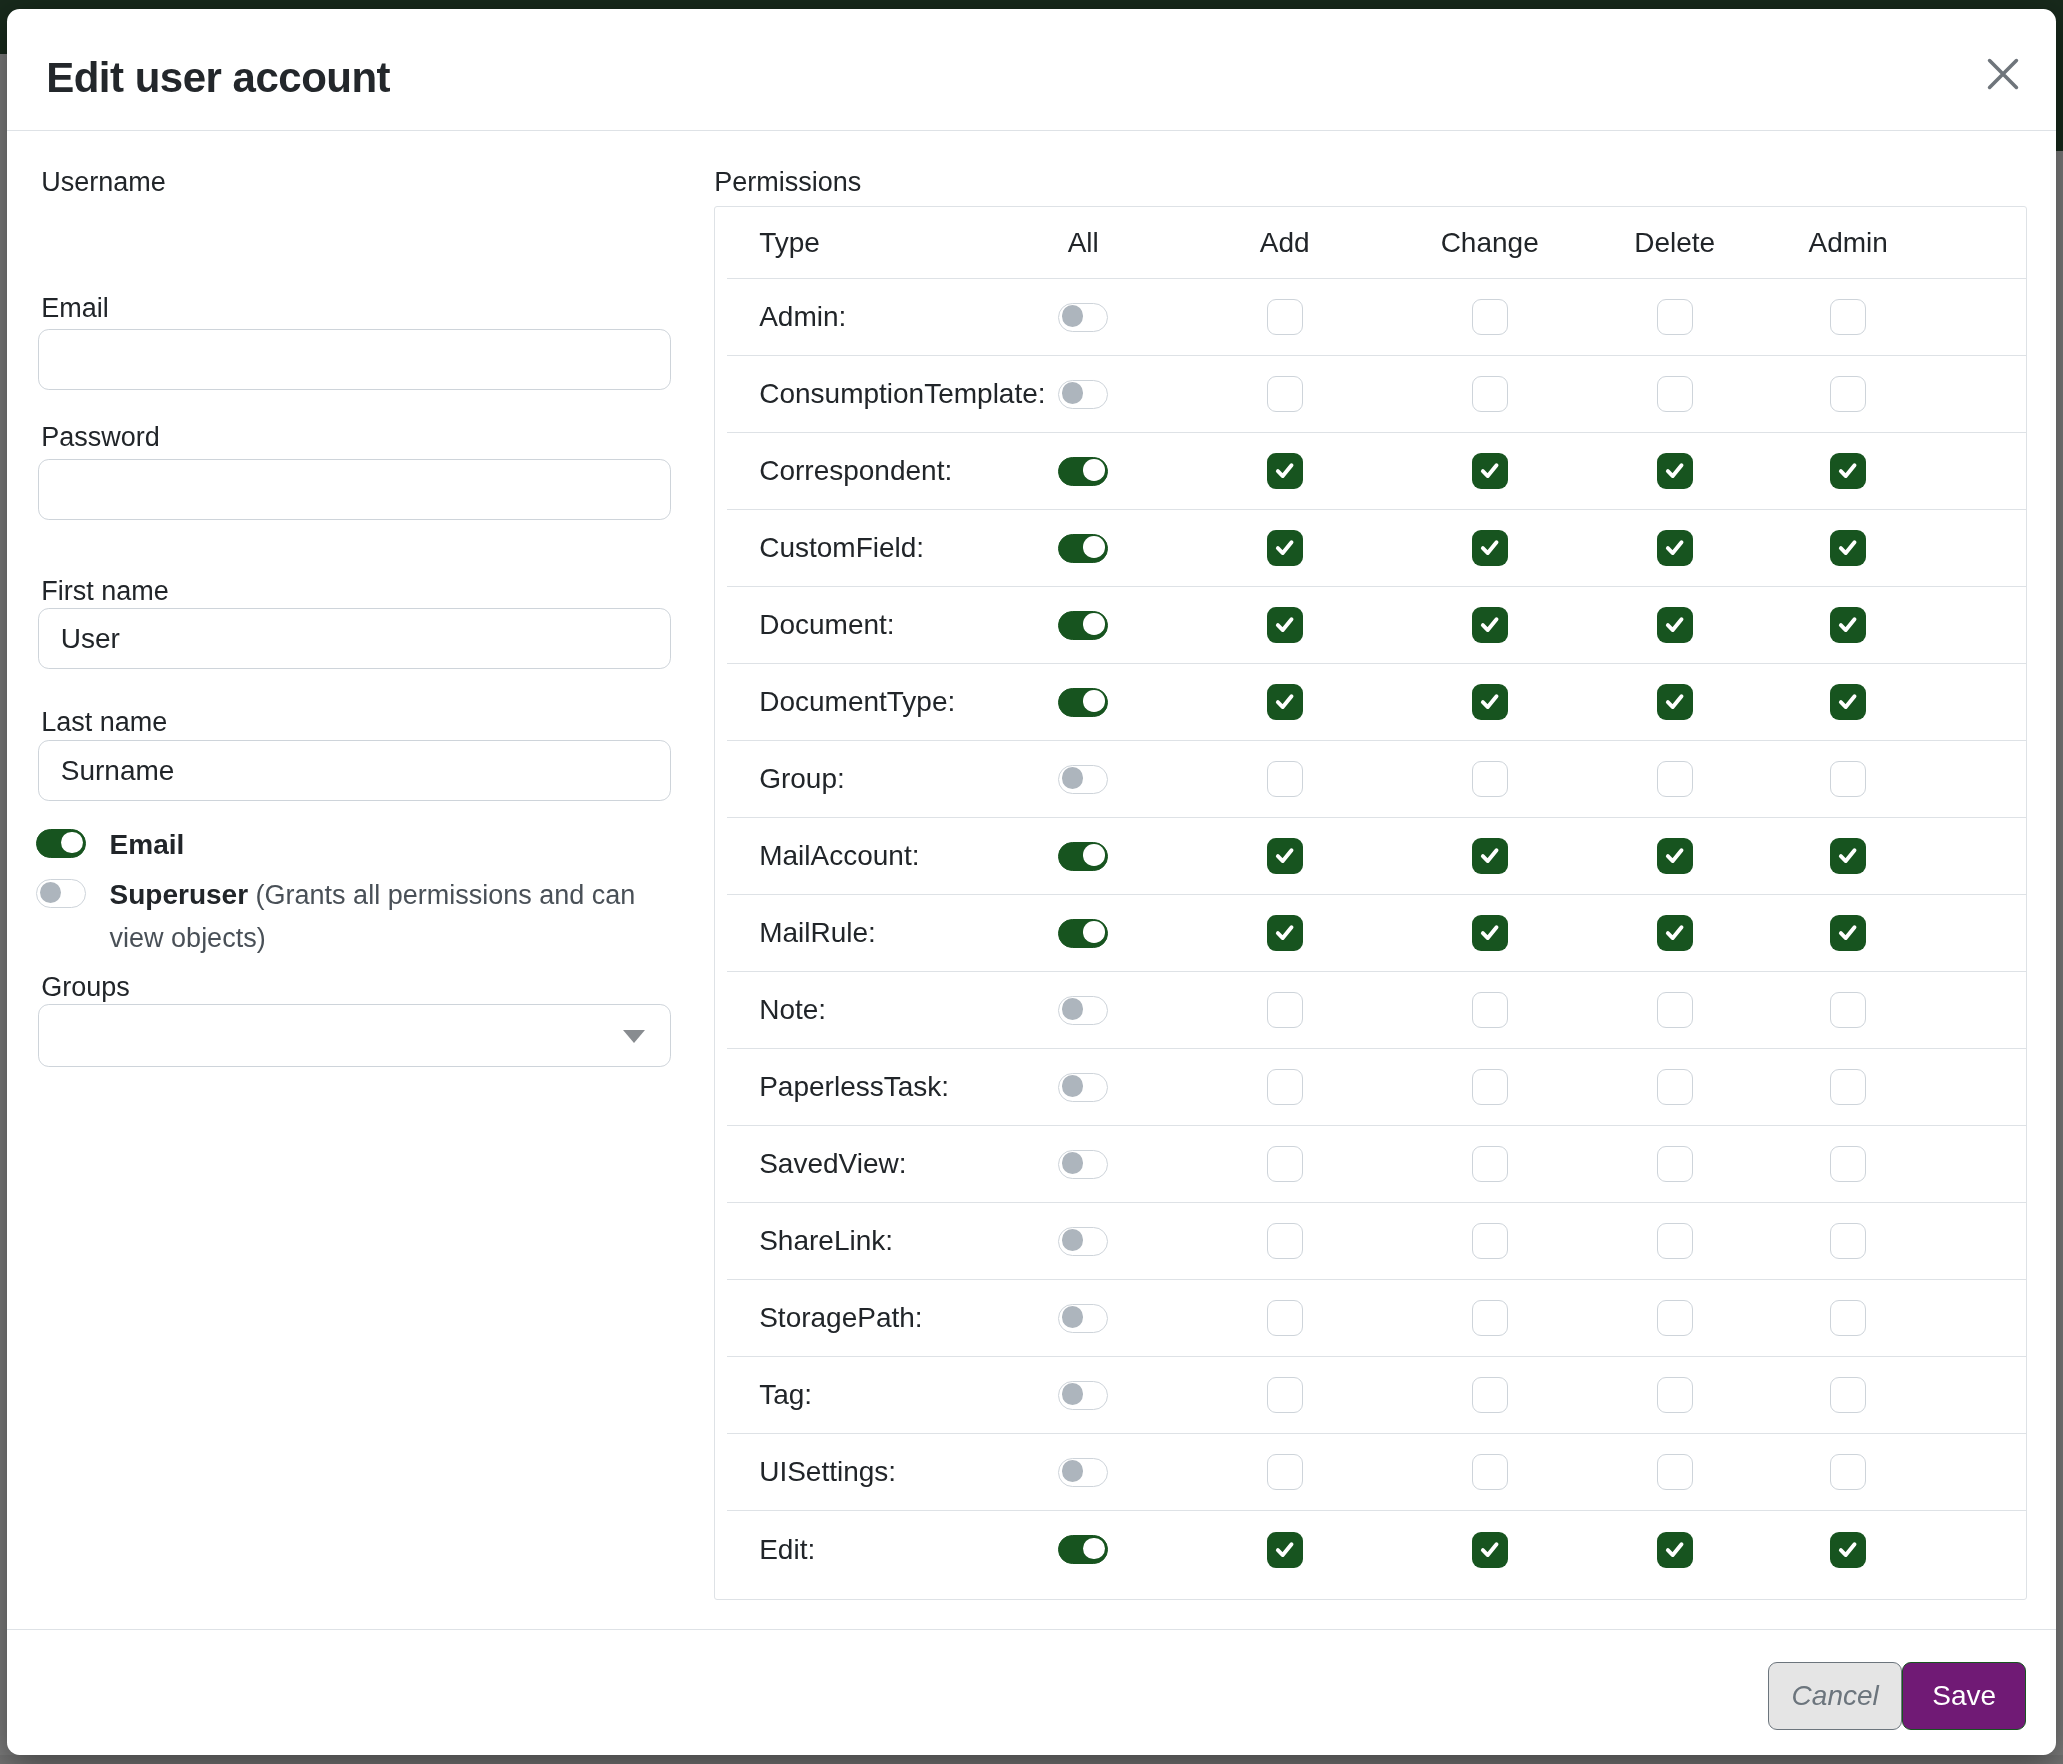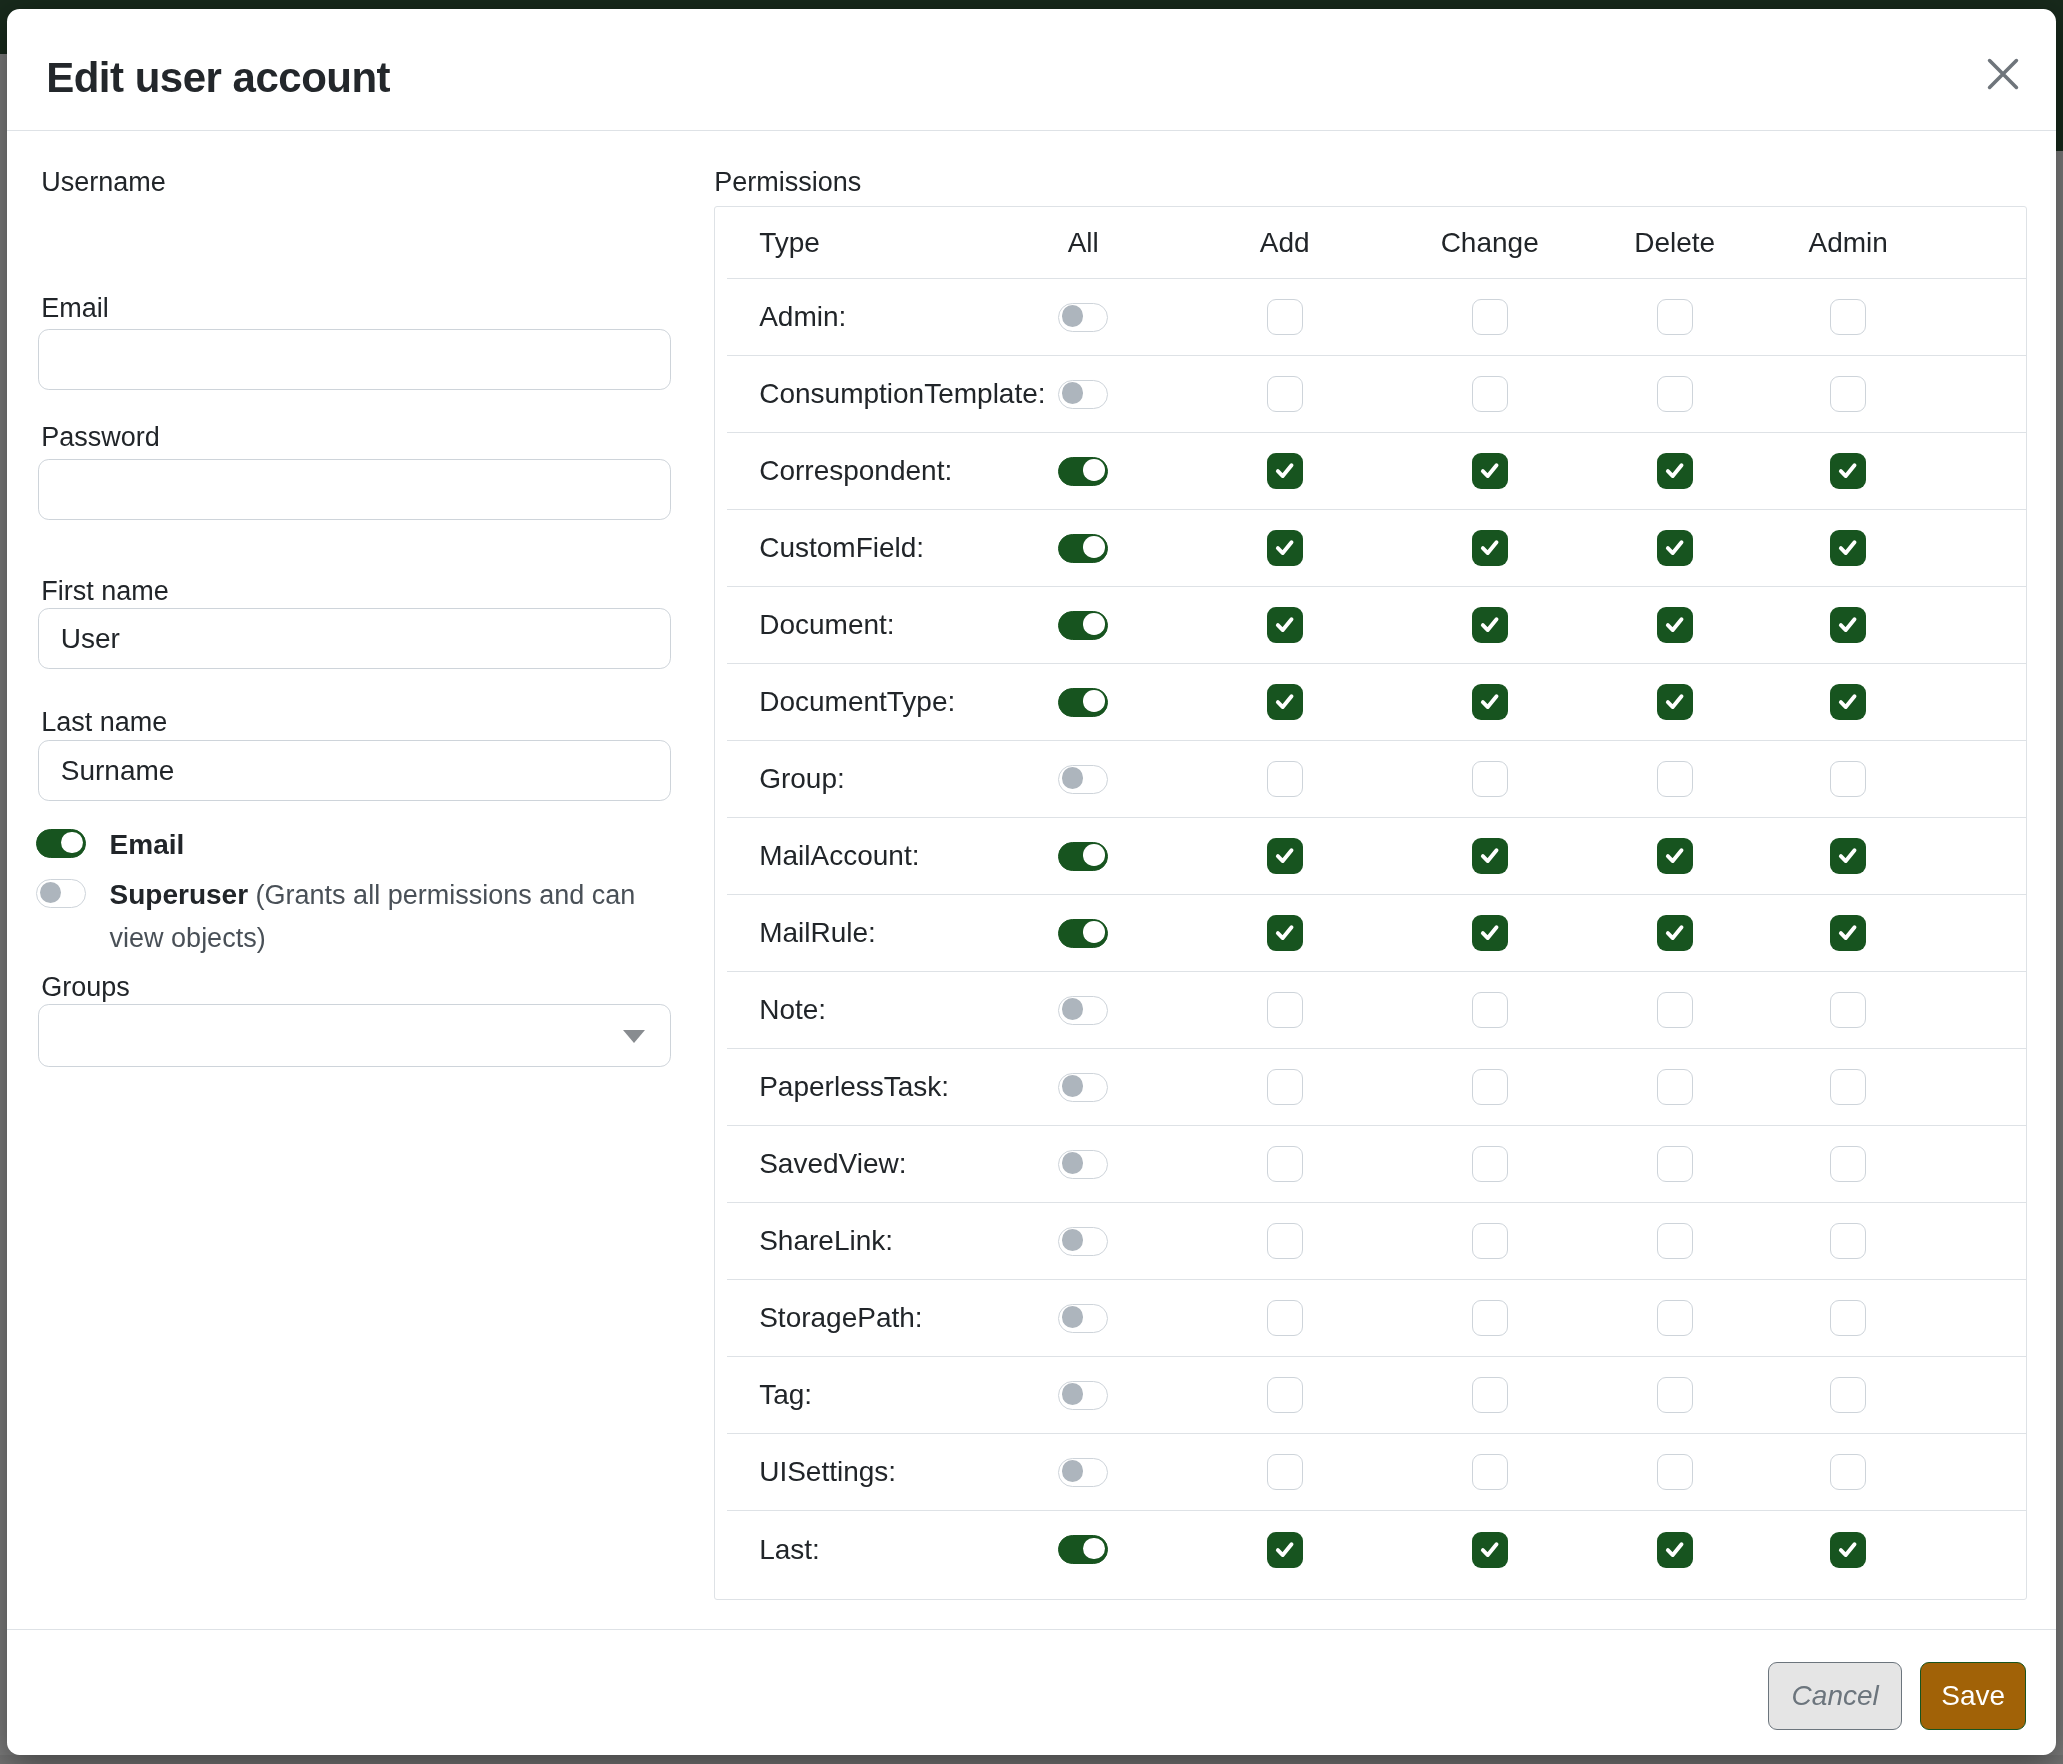--- a/index.html
+++ b/index.html
@@ -95,21 +95,21 @@
   .modal-footer {
     position:absolute; left:0; top:1620px; width:100%; height:126px;
     border-top:1.8px solid #dee2e6;
   }
   .btn { position:absolute; top:31.5px; height:68px; border-radius:9px; font-size:28px;
          font-family:"Liberation Sans", sans-serif; cursor:pointer; }
   .btn-cancel {
     right:154px; width:134px; background:#e5e5e5; border:1.8px solid #6c757d; color:#6c757d;font-style:italic;
   }
   .btn-save {
-    right:30px; width:106px; background:#a16207; border:1.8px solid #17541f; color:#fff;
+    right:30px; width:124px; background:#701a75; border:1.8px solid #17541f; color:#fff;
   }
 </style>
 </head>
 <body>
 
 <div class="nav-strip"></div>
 <div class="nav-strip-right"></div>
 <div class="bottom-strip"></div>
 
 <div class="modal">
@@ -578,21 +578,21 @@
             <div class="cb unchecked"></div>
           </div>
           <div class="pcell">
             <div class="cb unchecked"></div>
           </div>
           <div class="pcell">
             <div class="cb unchecked"></div>
           </div>
         </div>
         <div class="pgrid prow">
-          <div class="ptype">Last:</div>
+          <div class="ptype">Edit:</div>
           <div class="pcell">
             <div class="switch on">
               <div class="knob"></div>
             </div>
           </div>
           <div class="pcell">
             <div class="cb checked">
               <svg viewBox="0 0 24 24">
                 <path d="M5 12.5l5 5 9-11" stroke="#fff" stroke-width="4" fill="none" stroke-linecap="round" stroke-linejoin="round"></path>
               </svg>

